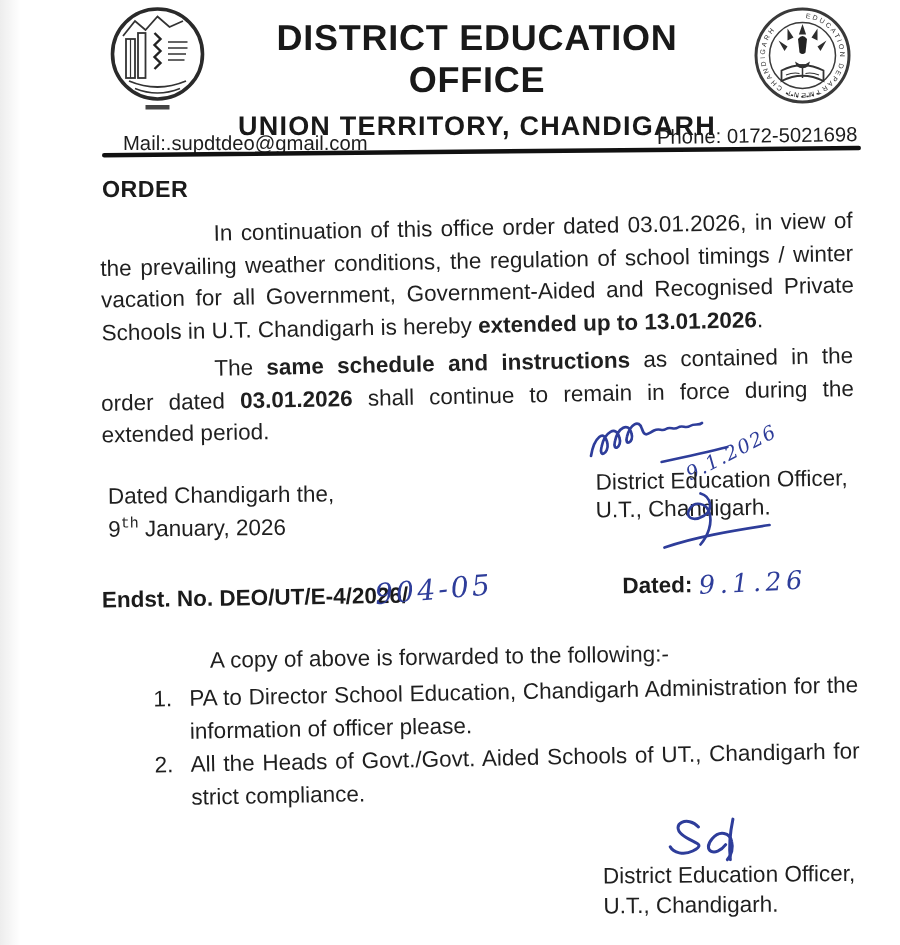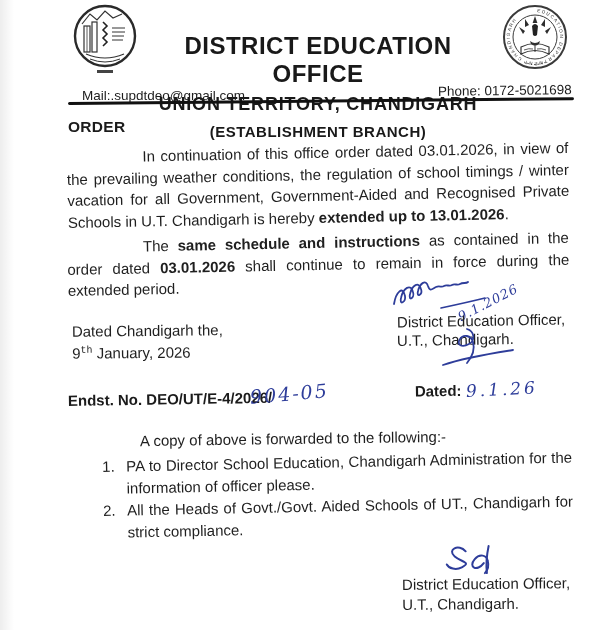--- a/index.html
+++ b/index.html
@@ -15,21 +15,21 @@
   }
   .page::before{ 
     content:"";position:absolute;left:0;top:0;width:14px;height:100%;
     background:linear-gradient(90deg,rgba(0,0,0,0.07),rgba(0,0,0,0));
     pointer-events:none;
   }
   
   .logo-left{position:absolute;left:72px;top:2px;width:66px;height:76px;}
   .logo-right{position:absolute;left:500px;top:2px;width:70px;height:76px;}
   .head-center{position:absolute;left:138px;top:12px;width:360px;text-align:center;}
-  .doc-title{font-size:24px;font-weight:bold;letter-spacing:0.5px;color:#191919;margin-top:20px;}
+  .doc-title{font-size:24px;font-weight:bold;letter-spacing:0.5px;color:#191919;}
   .doc-subtitle{font-size:18px;font-weight:bold;letter-spacing:0.8px;margin-top:6px;color:#191919;}
   .doc-branch{font-size:15px;font-weight:bold;letter-spacing:0.5px;margin-top:8px;color:#191919;}
   .contact-row{position:absolute;left:70px;top:85px;width:502px;font-size:13.5px;color:#1d1d1d;}
   .mail{position:absolute;left:12px;top:3px;}
   .phone{position:absolute;right:0;top:-2px;transform:rotate(-0.8deg);}
   .rule{position:absolute;left:68px;top:102px;width:506px;height:2.6px;background:#111;
         transform:rotate(-0.55deg);transform-origin:left center;border-radius:2px;}
   
   .order-heading{position:absolute;left:68px;top:118px;width:505px;text-align:left;
     font-size:15.5px;font-weight:bold;letter-spacing:0.3px;color:#1b1b1b;}
@@ -93,21 +93,20 @@
       <path d="M40,26 h13 M40,30 h13 M40,34 h12 M40,38 h11" stroke="#333" stroke-width="1"></path>
       <path d="M14,52 q19,8 38,0" fill="none" stroke="#333" stroke-width="1.2"></path>
       <path d="M18,57 q15,6 30,0" fill="none" stroke="#333" stroke-width="1"></path>
       <rect x="25" y="68" width="16" height="3" fill="#444"></rect>
     </svg>
   </div>
 
   <div class="head-center">
     <div class="doc-title">DISTRICT EDUCATION OFFICE</div>
     <div class="doc-subtitle">UNION TERRITORY, CHANDIGARH</div>
-    <div class="doc-branch">(ESTABLISHMENT BRANCH)</div>
   </div>
 
   <div class="logo-right">
     <svg width="70" height="76" viewBox="0 0 70 76">
       <defs>
           <path id="ringPath" d="M35,10 a25,25 0 1,1 -0.01,0"></path>
         </defs>
       <circle cx="35" cy="35" r="31" fill="none" stroke="#3a3a3a" stroke-width="2"></circle>
       <circle cx="35" cy="35" r="22" fill="none" stroke="#3a3a3a" stroke-width="1"></circle>
       <text font-size="4.6" letter-spacing="1.4" fill="#333" font-family="Liberation Sans, sans-serif">

